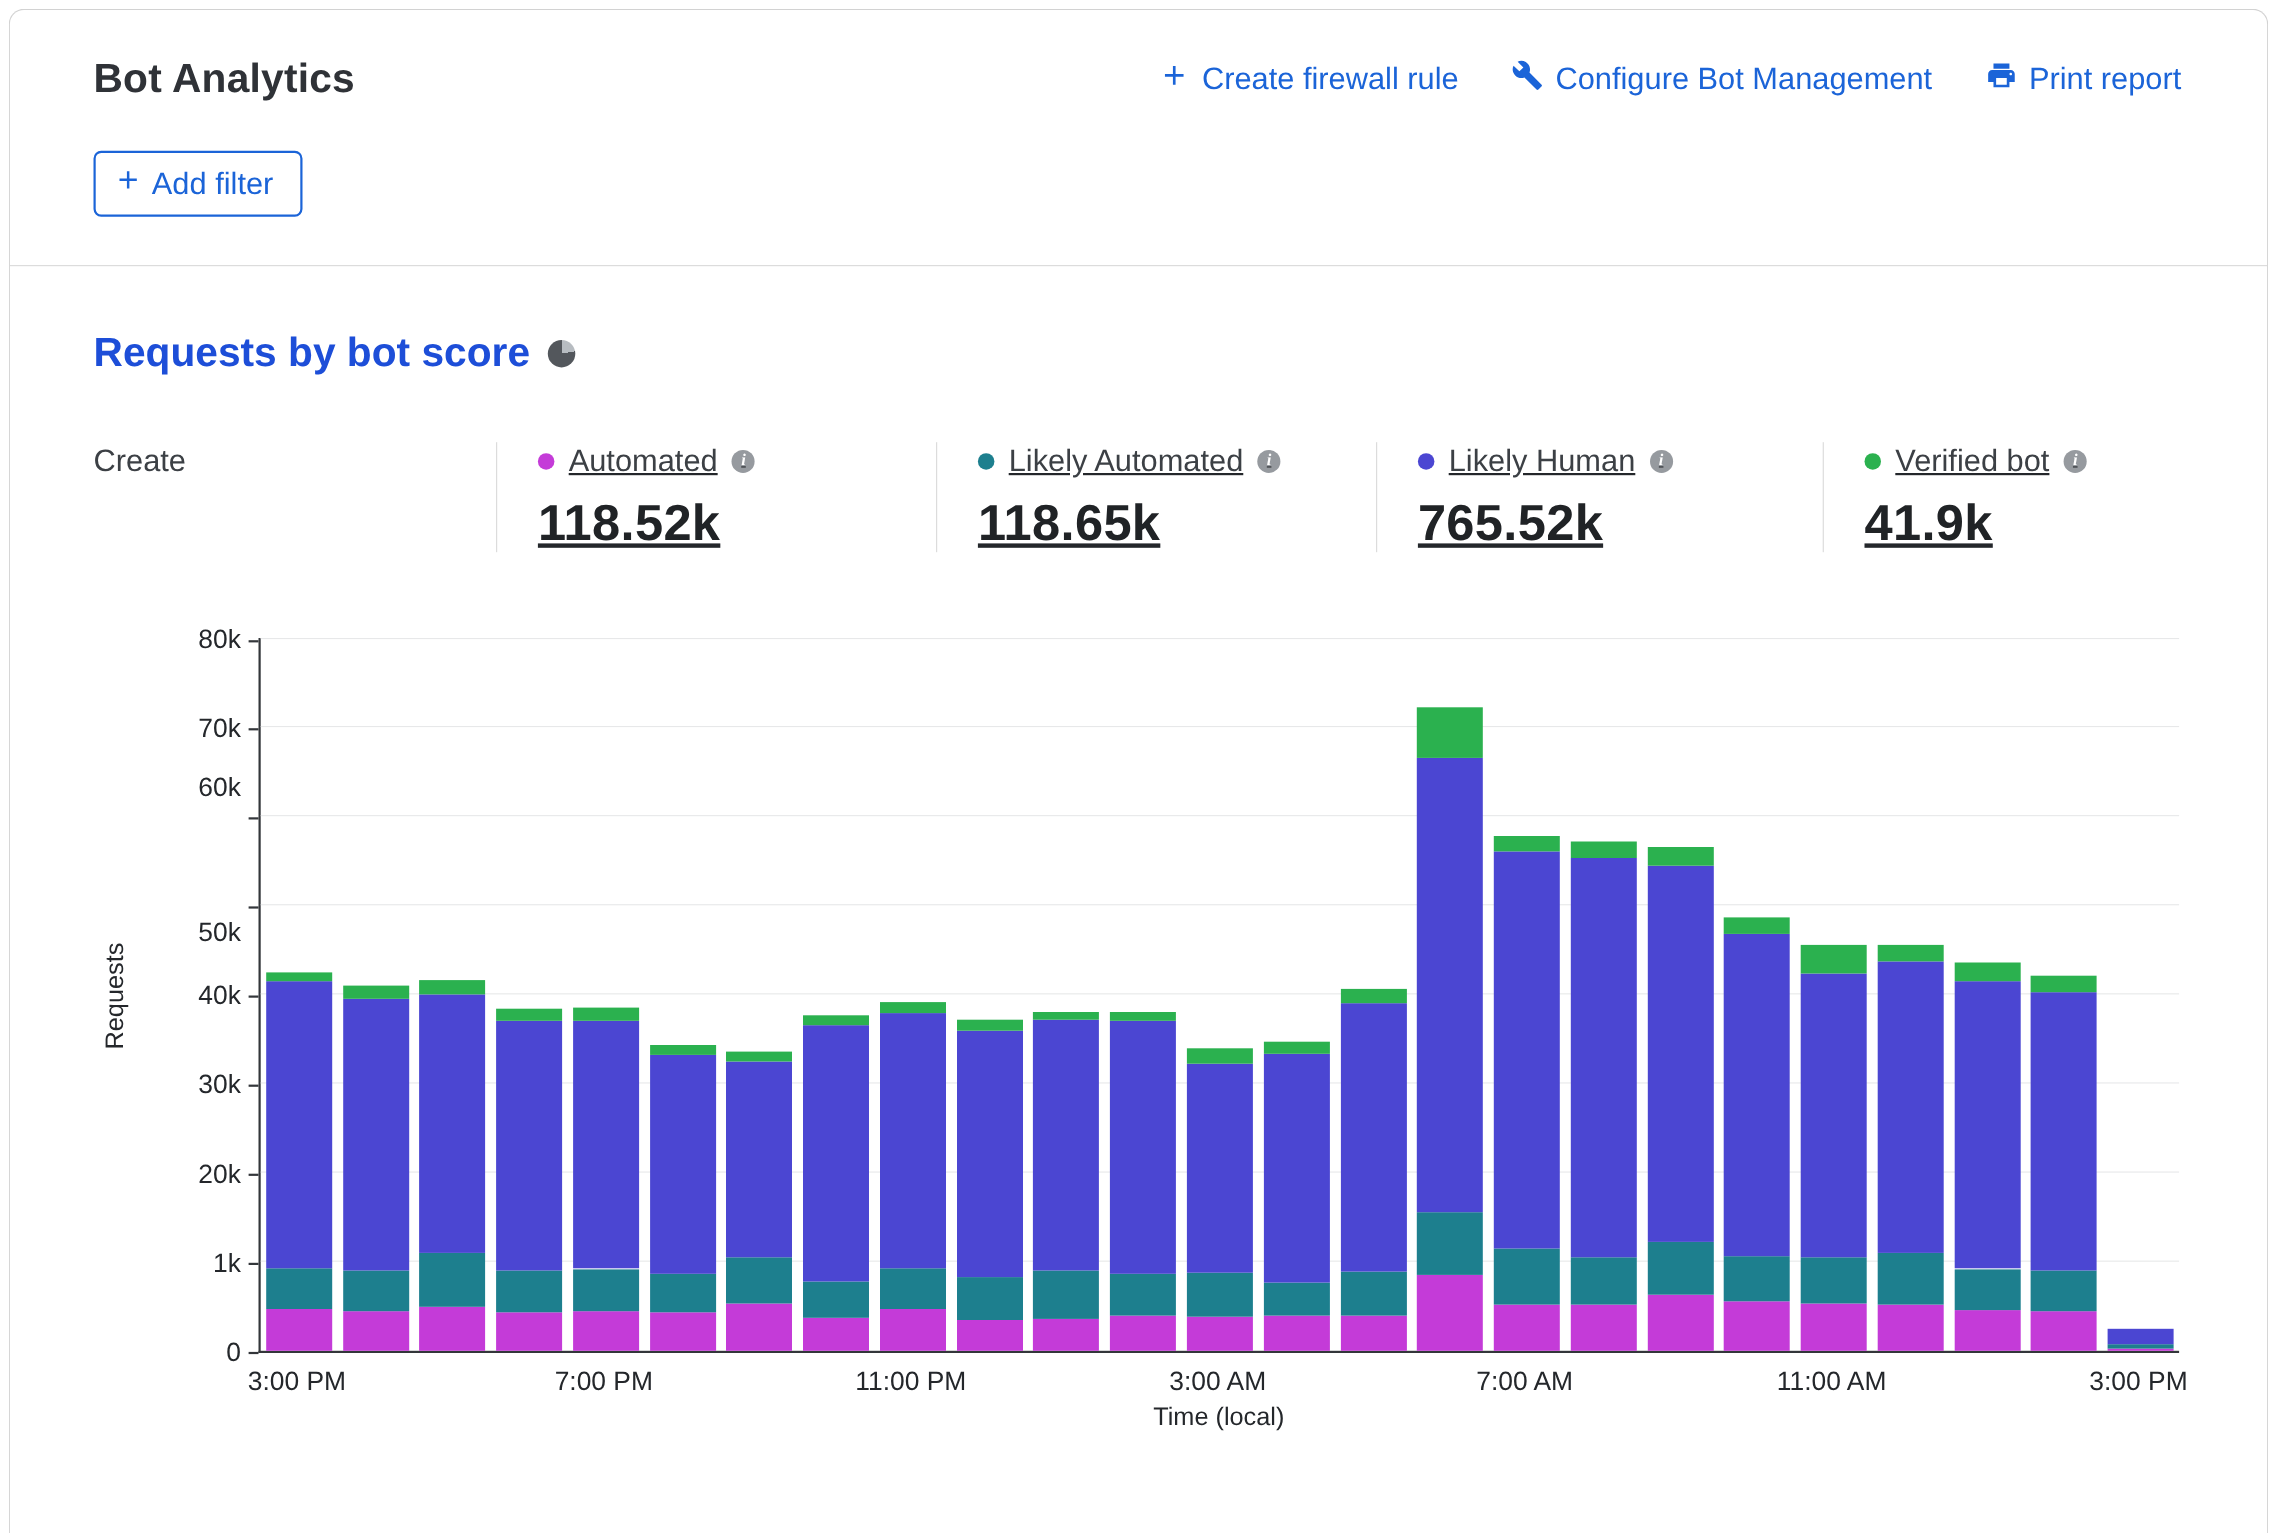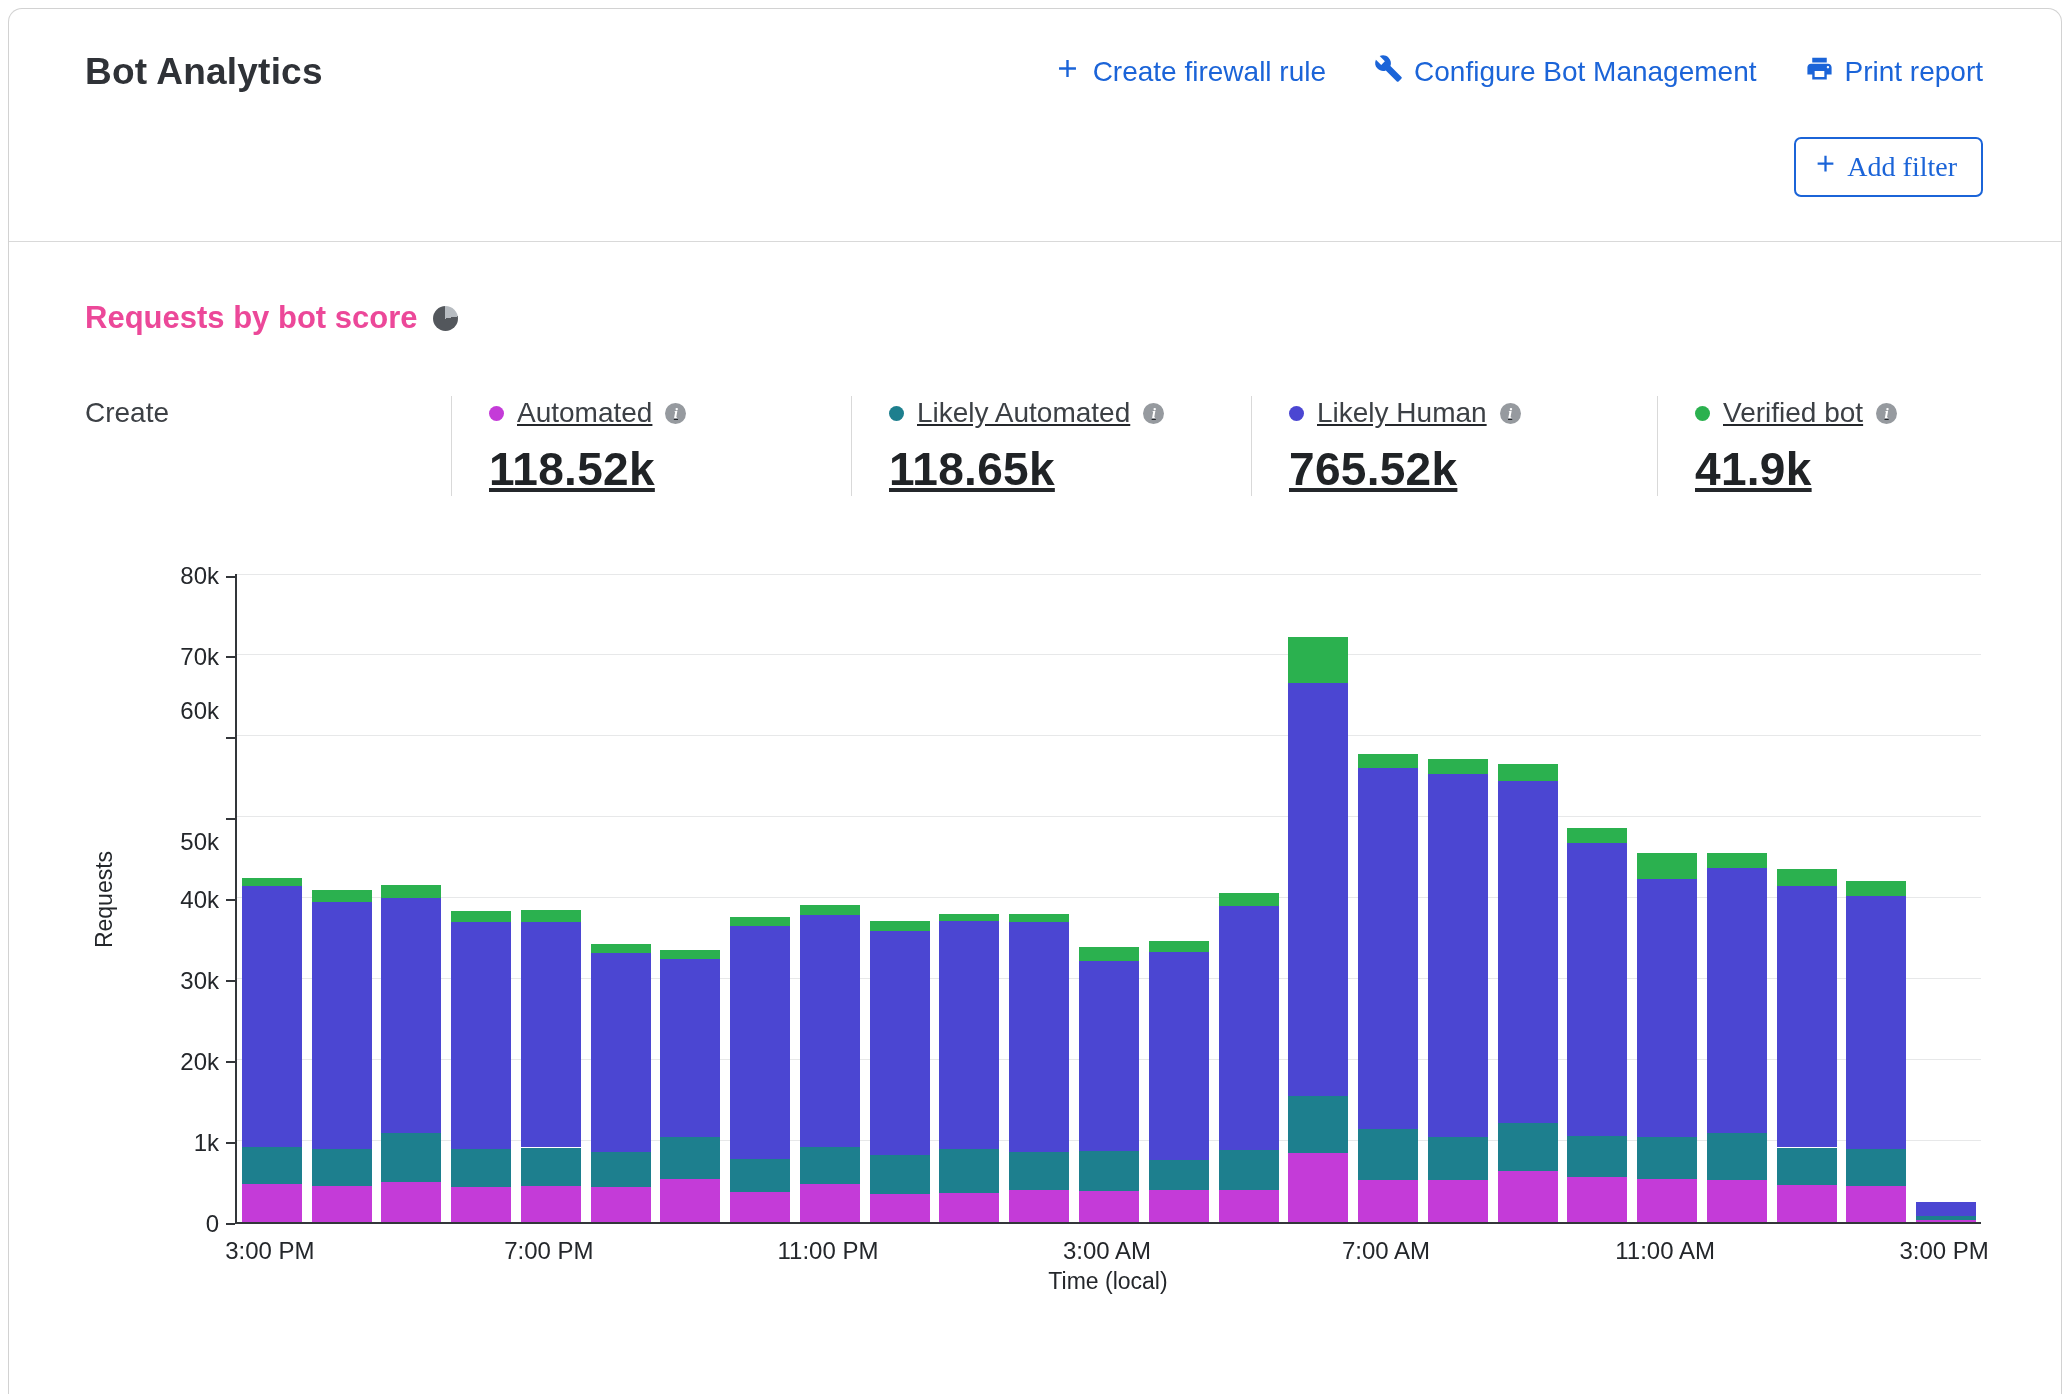--- a/index.html
+++ b/index.html
@@ -7,31 +7,31 @@
   body { width:2070px; height:1394px; overflow:hidden; }
   .page { margin:8px 8px 0; width:2054px; height:1386px; border:1px solid #d2d2d2; border-bottom:none;
           border-radius:14px 14px 0 0; background:#fff; }
 
   .card-header { padding:42px 78px 44px 76px; border-bottom:1px solid #d9d9d9; }
   .header-top { display:flex; justify-content:space-between; align-items:center; }
   h1 { font-size:37px; font-weight:700; color:#2f3237; letter-spacing:.2px; }
   .header-actions { display:flex; align-items:center; gap:48px; }
   .action-link { display:flex; align-items:center; gap:11px; color:#1b64d8; font-size:28px; cursor:pointer; text-decoration:none; }
   .action-link svg { width:29px; height:29px; fill:#1b64d8; flex:none; }
-  .header-controls { margin-top:44px; display:flex; justify-content:flex-end; align-items:center;font-family:Liberation Serif, serif; }
+  .header-controls { margin-top:44px; display:flex; justify-content:flex-start; align-items:center; }
   .add-filter { display:flex; align-items:center; gap:8px; background:#fff; border:2px solid #1b64d8; color:#1b64d8;
                 font-size:28px; border-radius:7px; padding:11px 24px 11px 16px; font-family:inherit; cursor:pointer; }
   .add-filter svg { width:27px; height:27px; fill:#1b64d8; }
   .time-range { width:312px; height:64px; border:2px solid #8f9297; border-radius:8px; display:flex; align-items:center;
                 justify-content:space-between; padding:0 12px 0 20px; font-size:28px; color:#24272b; cursor:pointer; background:#fff; }
   .time-range svg { width:34px; height:34px; fill:#3c4043; flex:none; }
 
   .card-body { padding:58px 80px 0 76px; }
   .section-title-row { display:flex; align-items:center; gap:16px; }
-  h2 { font-size:31px; font-weight:700; color:#ec4899; }
+  h2 { font-size:37px; font-weight:700; color:#1d4ed8; }
   .pie-icon { width:25px; height:25px; border-radius:50%; flex:none;
               background:conic-gradient(#b7bcc1 0deg 80deg, #53575c 80deg 360deg); }
 
   .stats-row { margin-top:60px; display:flex; }
   .stat { padding-right:20px; }
   .stat + .stat { border-left:1px solid #d9d9d9; padding-left:37px;text-decoration:underline; }
   .stat-1 { width:366px; }
   .stat-2 { width:400px; }
   .stat-3 { width:400px; }
   .stat-4 { width:406px; }

